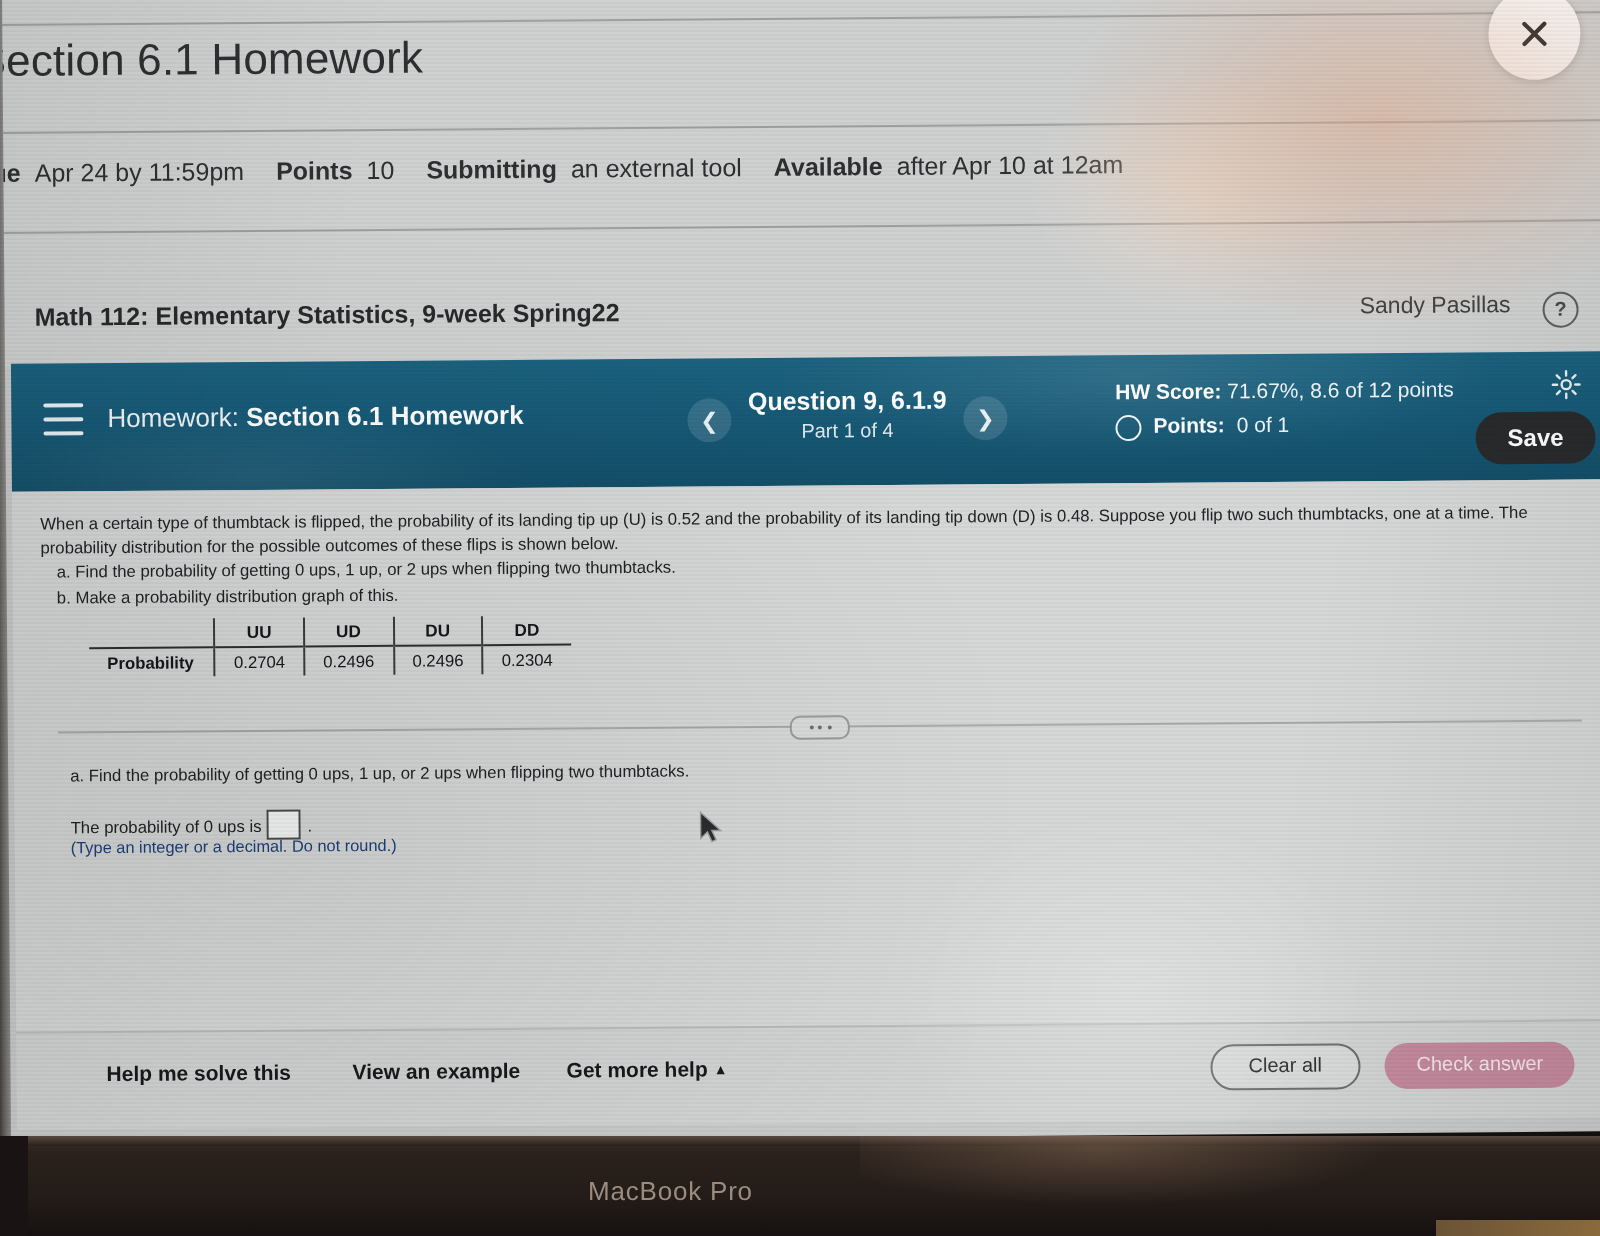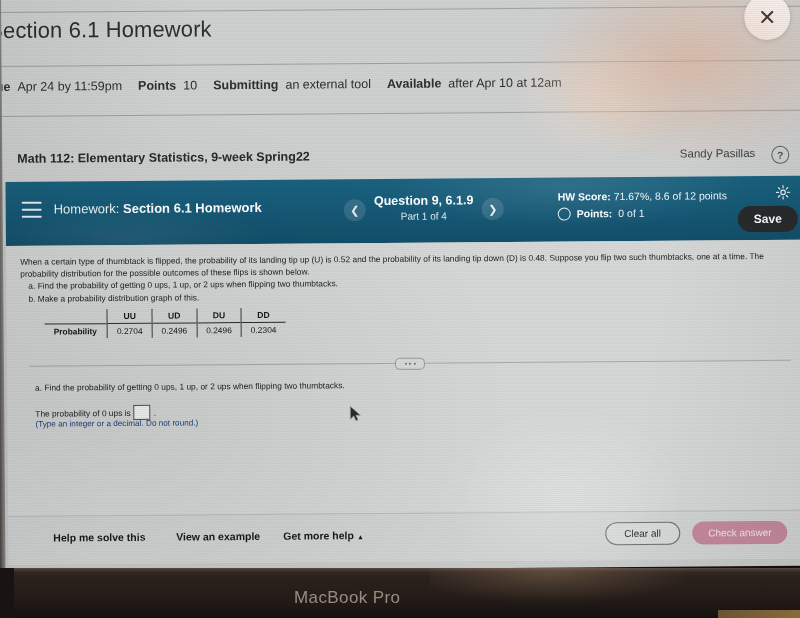--- a/index.html
+++ b/index.html
@@ -196,21 +196,21 @@
     background:#c48a9d;border-radius:13px;padding:6px 16px;
     font-size:10px;color:#f3e4e9;white-space:nowrap;
   }
 
   
   .chassis{
     position:absolute;left:0;top:568px;width:800px;height:50px;z-index:70;
     background:linear-gradient(180deg,#3b302a 0%,#2a211c 18%,#241c18 60%,#161110 100%);
   }
   .chassis .brand{
-    position:absolute;left:294px;top:20px;font-size:17px;color:#9c8c80;letter-spacing:.4px;
+    position:absolute;left:294px;top:20px;font-size:13px;color:#9c8c80;letter-spacing:.4px;
   }
   .chassis .hinge{
     position:absolute;left:0;right:0;top:0;height:5px;
     background:linear-gradient(180deg,#584840,#2a211c);
   }
   .chassis .sheen{
     position:absolute;left:430px;top:0;width:340px;height:50px;
     background:radial-gradient(ellipse 200px 40px at 120px 6px, rgba(190,150,120,.30), rgba(190,150,120,0) 72%);
   }
   .chassis .strip{

